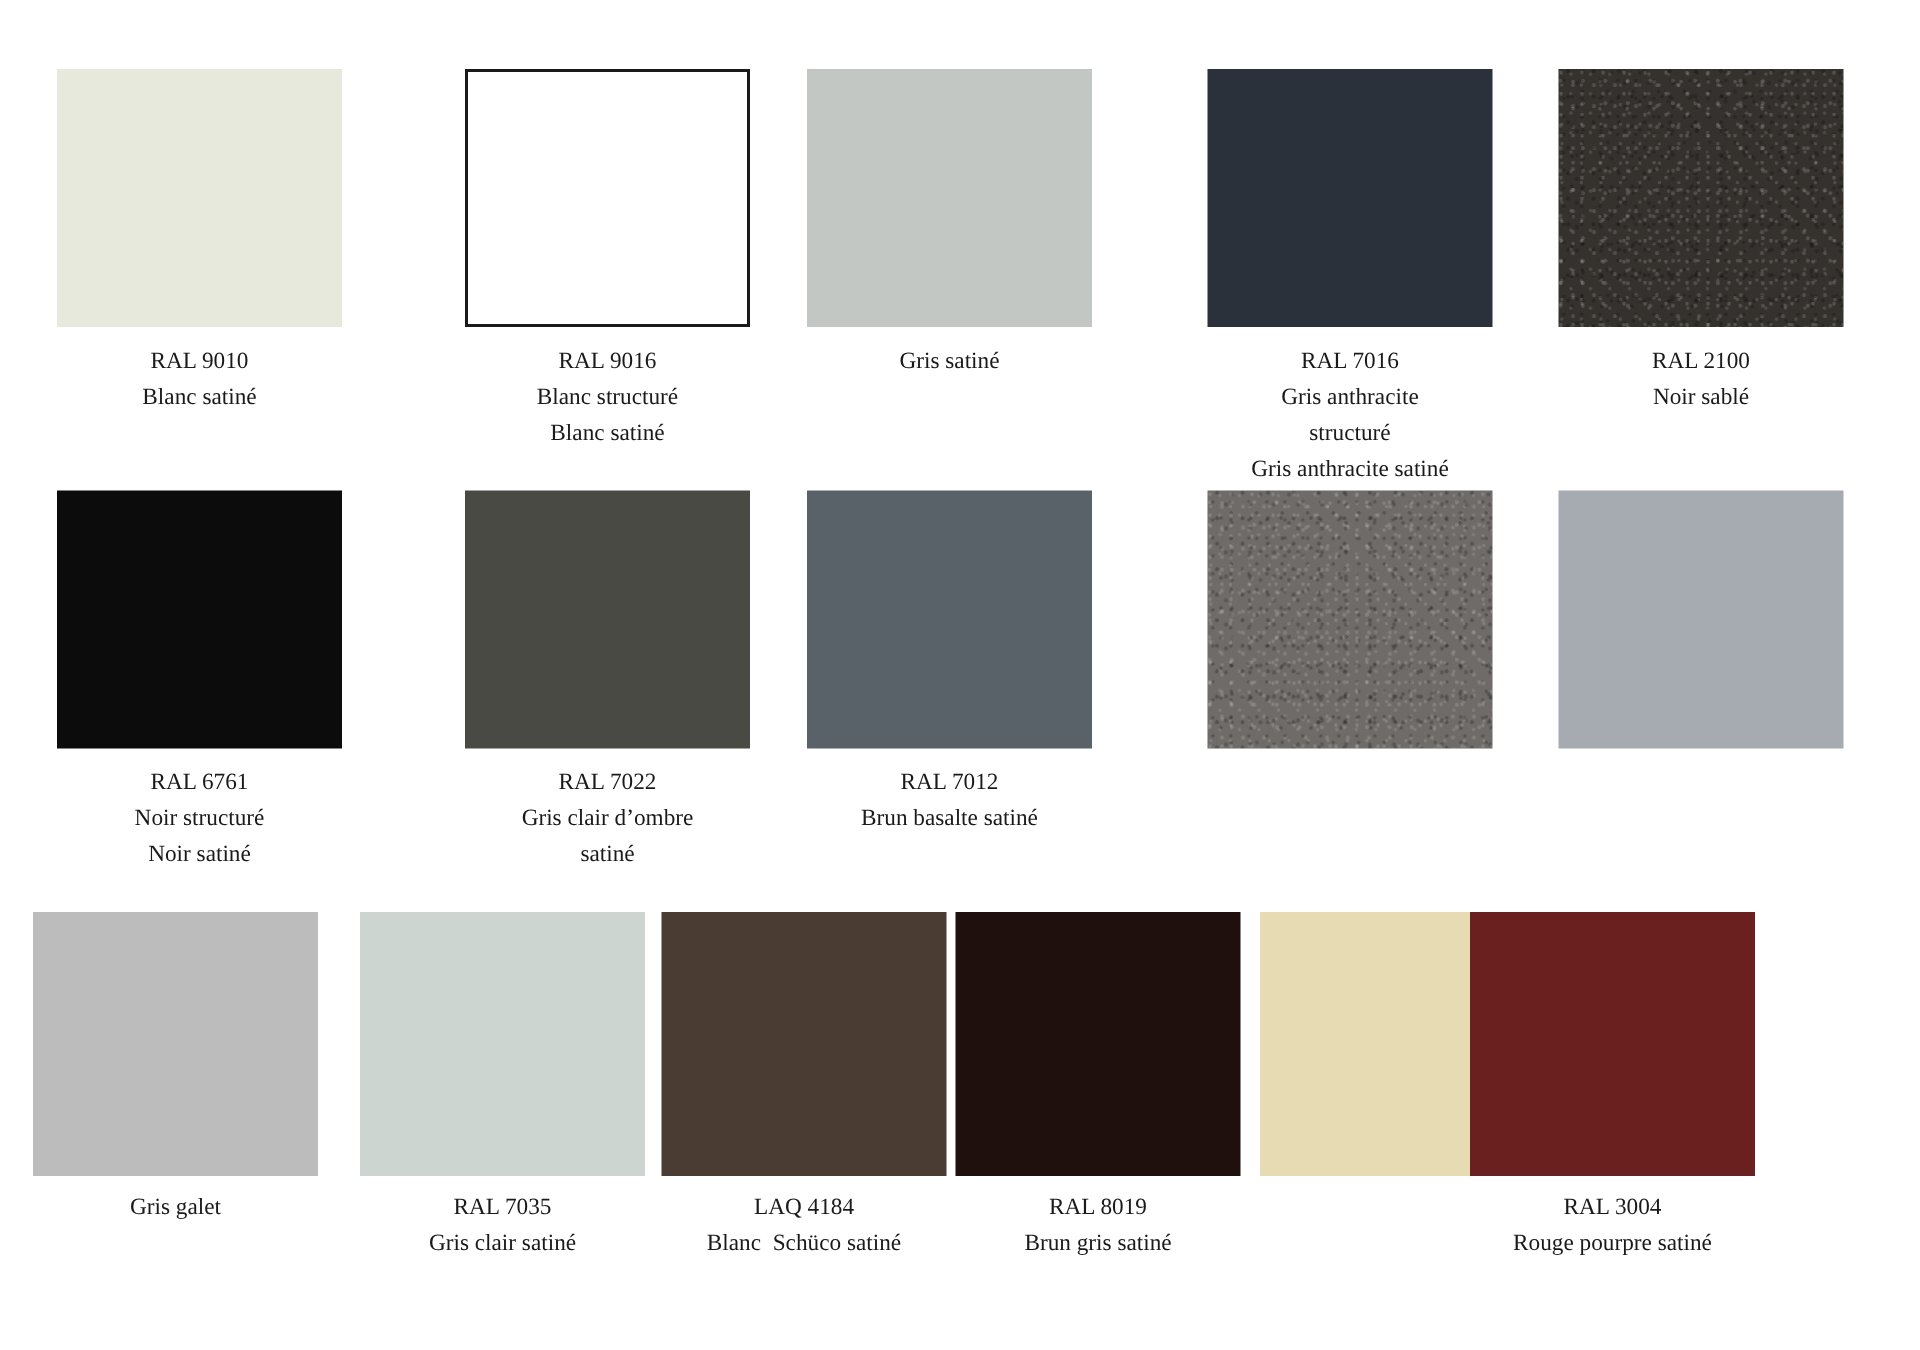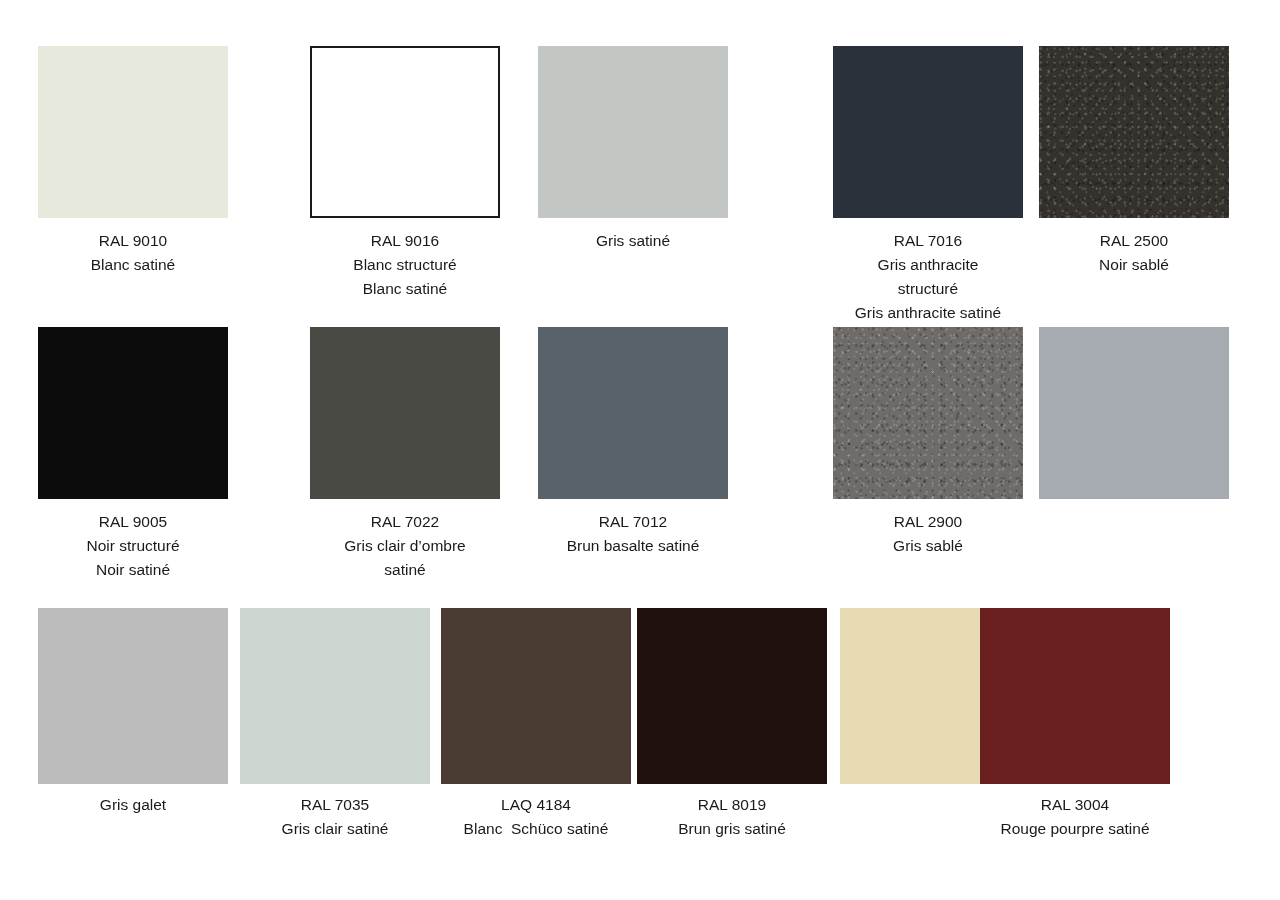--- a/index.html
+++ b/index.html
@@ -37,25 +37,25 @@
   .swatch-cell {
     position: absolute;
     top: 0;
     width: 190px;
   }
 
   
   .row-1 .swatch-cell.c0, .row-2 .swatch-cell.c0 { left: 38px; }
   .row-1 .swatch-cell.c1, .row-2 .swatch-cell.c1 { left: 289px; padding-left: 21px; }
   .row-1 .swatch-cell.c2, .row-2 .swatch-cell.c2 { left: 538px; }
-  .row-1 .swatch-cell.c3, .row-2 .swatch-cell.c3 { left: 833px; }
+  .row-1 .swatch-cell.c3, .row-2 .swatch-cell.c3 { left: 805px; }
   .row-1 .swatch-cell.c4, .row-2 .swatch-cell.c4 { left: 1039px; }
 
   
-  .row-3 .swatch-cell.c0 { left: 38px; }
+  .row-3 .swatch-cell.c0 { left: 22px; }
   .row-3 .swatch-cell.c1 { left: 240px; }
   .row-3 .swatch-cell.c2 { left: 441px; }
   .row-3 .swatch-cell.c3 { left: 637px; }
   .row-3 .swatch-cell.c4 { left: 840px; }
   .row-3 .swatch-cell.c5 { left: 980px; }
 
   .swatch-chip {
     width: 190px;
     height: 172px;
     box-sizing: border-box;
@@ -93,20 +93,21 @@
     opacity: .95;
   }
 
   .swatch-caption {
     margin-top: 11px;
     text-align: center;
     font-size: 15.5px;
     line-height: 24px;
     color: #1a1a1a;
     white-space: pre-wrap;
+    font-family: Liberation Serif, serif;
   }
   .row-3 .swatch-caption { margin-top: 9px; }
 
   .caption-code { display: block; }
   .caption-name { display: block; }
 </style>
 </head>
 <body>
 
 <div id="palette-sheet">
@@ -125,41 +126,40 @@
         <div class="swatch-caption"><span class="caption-name">Gris satiné</span></div>
       </div>
       <div class="swatch-cell c3">
         <div class="swatch-chip" style="background: rgb(43, 49, 58);"></div>
         <div class="swatch-caption"><span class="caption-code">RAL 7016</span><span class="caption-name">Gris anthracite
 structuré
 Gris anthracite satiné</span></div>
       </div>
       <div class="swatch-cell c4">
         <div class="swatch-chip textured" style="background: rgb(53, 50, 46);"></div>
-        <div class="swatch-caption"><span class="caption-code">RAL 2500</span><span class="caption-name">Noir sablé</span></div>
+        <div class="swatch-caption"><span class="caption-code">RAL 2100</span><span class="caption-name">Noir sablé</span></div>
       </div>
     </div>
     <div class="swatch-row row-2">
       <div class="swatch-cell c0">
         <div class="swatch-chip" style="background: rgb(12, 12, 12);"></div>
-        <div class="swatch-caption"><span class="caption-code">RAL 9005</span><span class="caption-name">Noir structuré
+        <div class="swatch-caption"><span class="caption-code">RAL 6761</span><span class="caption-name">Noir structuré
 Noir satiné</span></div>
       </div>
       <div class="swatch-cell c1">
         <div class="swatch-chip" style="background: rgb(74, 74, 68);"></div>
         <div class="swatch-caption"><span class="caption-code">RAL 7022</span><span class="caption-name">Gris clair d’ombre
 satiné</span></div>
       </div>
       <div class="swatch-cell c2">
         <div class="swatch-chip" style="background: rgb(89, 98, 104);"></div>
         <div class="swatch-caption"><span class="caption-code">RAL 7012</span><span class="caption-name">Brun basalte satiné</span></div>
       </div>
       <div class="swatch-cell c3">
         <div class="swatch-chip textured" style="background: rgb(110, 107, 104);"></div>
-        <div class="swatch-caption"><span class="caption-code">RAL 2900</span><span class="caption-name">Gris sablé</span></div>
       </div>
       <div class="swatch-cell c4">
         <div class="swatch-chip" style="background: rgb(165, 171, 177);"></div>
       </div>
     </div>
     <div class="swatch-row row-3">
       <div class="swatch-cell c0">
         <div class="swatch-chip" style="background: rgb(188, 188, 188);"></div>
         <div class="swatch-caption"><span class="caption-name">Gris galet</span></div>
       </div>

